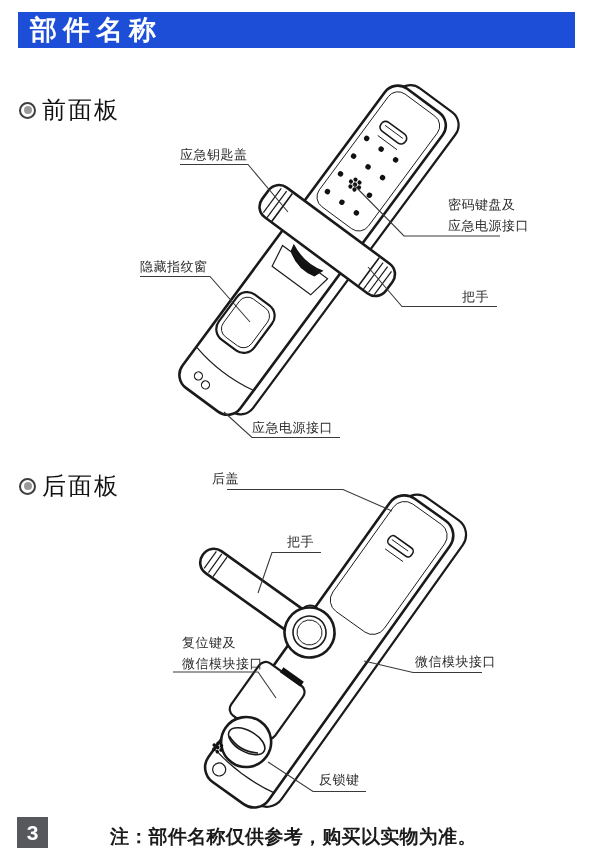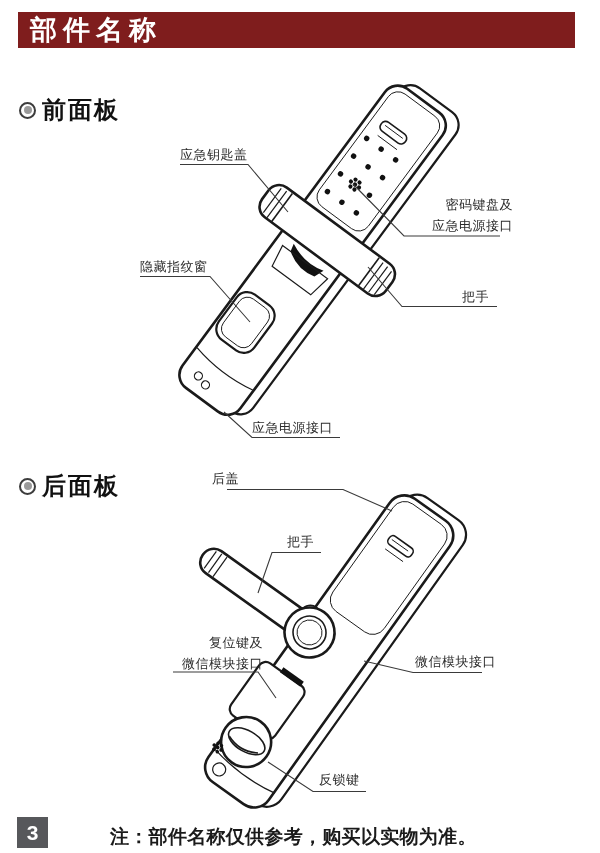--- a/index.html
+++ b/index.html
@@ -4,47 +4,47 @@
 <style>
   html,body{margin:0;padding:0;}
   body{
     width:600px;height:853px;background:#ffffff;position:relative;overflow:hidden;
     font-family:"Liberation Sans","DejaVu Sans",sans-serif;
   }
   .page{position:absolute;inset:0;}
   
   .title-bar{
     position:absolute;left:18px;top:12px;width:557px;height:36px;
-    background:#7f1d1d;color:#ffffff;font-weight:bold;font-size:27px;
+    background:#1d4ed8;color:#ffffff;font-weight:bold;font-size:27px;
     line-height:36px;padding-left:12px;letter-spacing:6px;box-sizing:border-box;
   }
   
   .section-heading{
     position:absolute;left:19px;display:flex;align-items:center;gap:6px;
-    font-weight:bold;font-size:24px;color:#111;letter-spacing:2px;
+    font-weight:normal;font-size:24px;color:#111;letter-spacing:2px;
   }
   .bullseye{
     width:13px;height:13px;border:2px solid #3c3c3c;border-radius:50%;
     display:inline-flex;align-items:center;justify-content:center;flex:0 0 auto;
   }
   .bullseye .core{width:8px;height:8px;border-radius:50%;background:#9a9a9a;display:block;}
   
   .diagram{position:absolute;left:0;top:0;width:600px;height:853px;}
   .outline{fill:#ffffff;stroke:#1a1a1a;}
   .thick{stroke-width:2.6;}
   .thick2{stroke-width:2.2;}
   .med{stroke-width:1.6;}
   .thin2{stroke-width:1.2;}
   .thin{stroke-width:0.9;}
   .nofill{fill:none;stroke:#1a1a1a;}
   .callout{fill:none;stroke:#3a3a3a;stroke-width:1.1;}
   
   .lbl{
     position:absolute;font-size:13px;color:#2b2b2b;letter-spacing:0.5px;
-    white-space:nowrap;line-height:16px;text-align:right;
+    white-space:nowrap;line-height:16px;
   }
   .lbl.two-line{line-height:21px;}
   .lbl.two-line span{display:block;}
   
   .page-num-box{
     position:absolute;left:17px;top:817px;width:31px;height:31px;background:#57585b;
     color:#ffffff;font-size:21px;font-weight:bold;display:flex;align-items:center;justify-content:center;
   }
   .footer-note{
     position:absolute;left:82px;top:824px;font-size:19px;font-weight:bold;color:#1a1a1a;letter-spacing:0.3px;margin-left:28px;
@@ -176,21 +176,21 @@
       <path class="callout" d="M224,412 L252,437.5 H340"></path>
       <path class="callout" d="M227,489.5 H343 L392,511"></path>
       <path class="callout" d="M321,552.5 H272 L258,593"></path>
       <path class="callout" d="M173,672 H258 L276,698"></path>
       <path class="callout" d="M482,672.5 H413 L364,661"></path>
       <path class="callout" d="M366,791.5 H313 L268,762"></path>
     </g>
   </svg>
 
   <div class="lbl" style="left:180px;top:147px">应急钥匙盖</div>
-  <div class="lbl two-line" style="left:432px;top:194px">
+  <div class="lbl two-line" style="left:448px;top:194px">
     <span>密码键盘及</span>
     <span>应急电源接口</span>
   </div>
   <div class="lbl" style="left:140px;top:259px">隐藏指纹窗</div>
   <div class="lbl" style="left:462px;top:289px">把手</div>
   <div class="lbl" style="left:252px;top:420px">应急电源接口</div>
 
   <div class="lbl" style="left:212px;top:471px">后盖</div>
   <div class="lbl" style="left:287px;top:534px">把手</div>
   <div class="lbl two-line" style="left:182px;top:632px">

